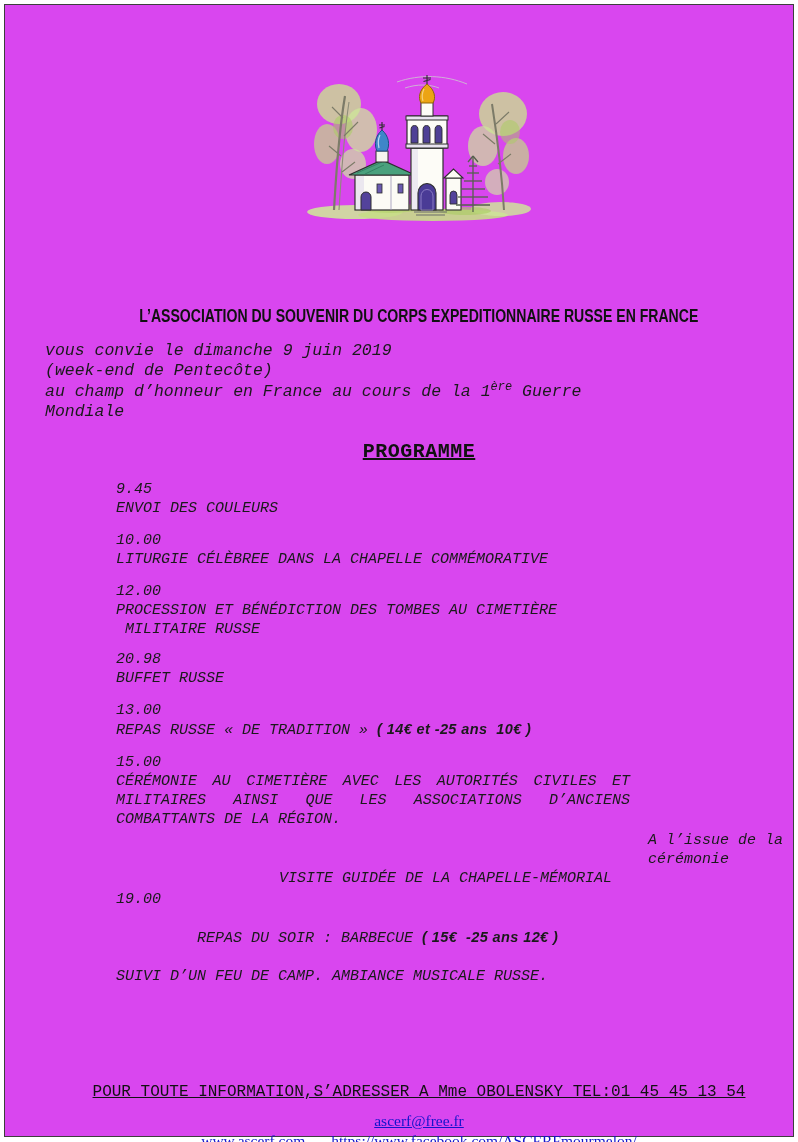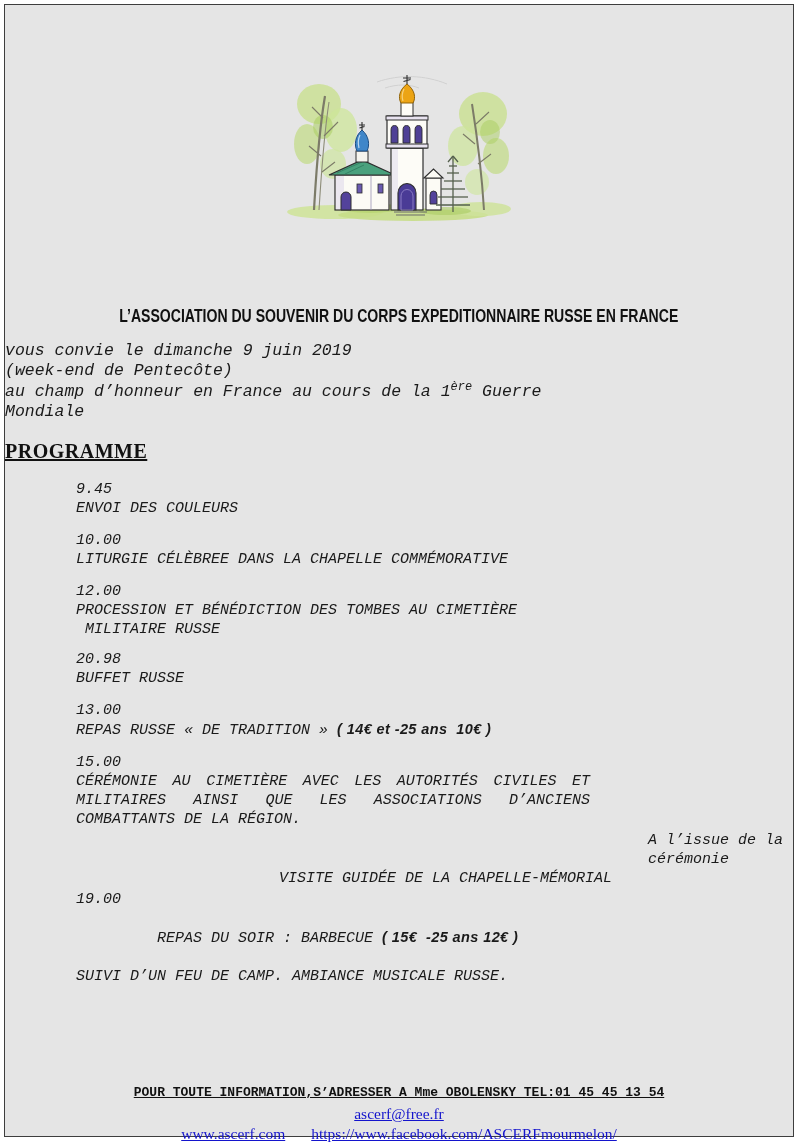--- a/index.html
+++ b/index.html
@@ -2,52 +2,52 @@
 <html><head>
 <meta charset="utf-8">
 <style>
   html,body{margin:0;padding:0;}
   body{
     width:798px;height:1142px;background:#ffffff;position:relative;overflow:hidden;
     font-family:"Liberation Sans",sans-serif;color:#111;
   }
   .page{
     position:absolute;left:4px;top:4px;right:4px;bottom:5px;
-    border:1.5px solid #3e3e3e;background:#e5e5e5;box-sizing:border-box;
+    border:1.5px solid #3e3e3e;background:#d946ef;box-sizing:border-box;padding-left:40px;
   }
   
   .church{margin:67px auto 0;width:228px;height:150px;padding:0;}
   
   .title-block{margin-top:82px;text-align:center;}
   .title-line1{margin:0;font-weight:bold;font-size:19px;line-height:24px;white-space:nowrap;display:flex;justify-content:center;}
   .title-line1 span{display:inline-block;transform:scaleX(.74);transform-origin:center;letter-spacing:0;}
   .title-years{margin-top:2px;font-weight:bold;font-size:20px;line-height:24px;letter-spacing:4.5px;}
   
   .intro{margin-top:13px;text-align:left;font-family:"Liberation Mono",monospace;
     font-style:italic;font-size:16.5px;line-height:20.3px;color:#1a1a1a;}
   .intro p{margin:0;white-space:pre;}
   .intro sup{font-size:12px;line-height:0;}
   
-  .programme-heading{margin:17px 0 0;text-align:left;font-family:Liberation Serif, serif;
+  .programme-heading{margin:17px 0 0;text-align:center;font-family:Liberation Mono, monospace;
     font-weight:bold;font-size:20px;line-height:25px;text-decoration:underline;letter-spacing:.5px;color:#111;}
   
   .schedule{margin:16px 0 0 71px;font-family:"Liberation Mono",monospace;
     font-style:italic;font-size:15px;line-height:19px;color:#1a1a1a;}
   .row{display:flex;margin-bottom:13px;flex-direction:column;}
   .time{width:145px;flex:none;white-space:pre-line;}
   .desc{width:514px;white-space:pre-wrap;}
   .desc.justify{text-align:justify;}
   .row-proc{margin-bottom:11px;}
   .row-cere{margin-bottom:2px;}
   .row-issue{align-items:flex-end;margin-bottom:2px;margin-left:32px;}
   .price{font-family:"Liberation Sans",sans-serif;font-weight:bold;font-style:italic;
     font-size:14.5px;letter-spacing:.4px;white-space:pre-wrap;}
   
   .doc-footer{margin-top:60px;text-align:center;}
-  .info-line{margin:3px;font-family:"Liberation Mono",monospace;font-weight:bold;font-size:13px;
+  .info-line{margin:10px;font-family:"Liberation Mono",monospace;font-weight:normal;font-size:16px;
     line-height:17px;text-decoration:underline;white-space:pre;color:#111;}
   .email-line{margin:3px 0 0;}
   .links-line{margin:1px 0 0;}
   .doc-footer a{color:#1414cc;text-decoration:underline;font-family:"Liberation Serif",serif;
     font-size:15.5px;line-height:19px;cursor:pointer;}
   .links-line a.fb{margin-left:26px;}
 </style>
 </head>
 <body>
 

